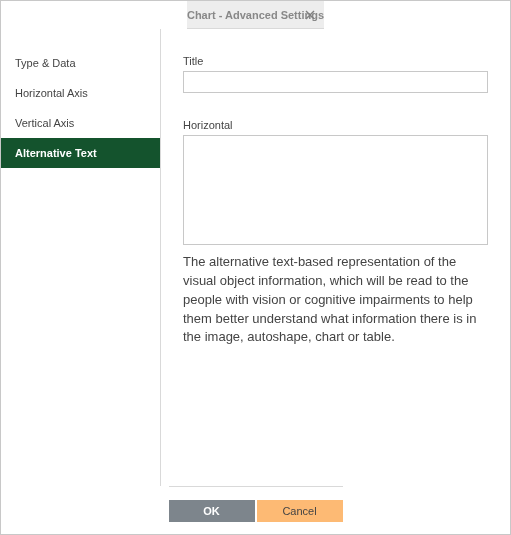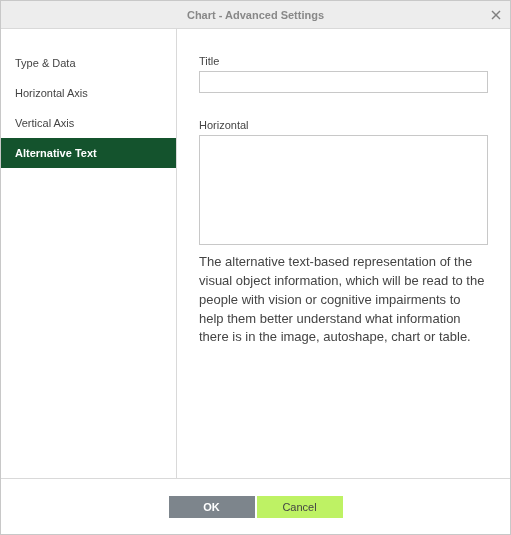--- a/index.html
+++ b/index.html
@@ -10,20 +10,21 @@
     color: #444;
     background: #fff;
   }
   .dialog {
     width: 511px;
     height: 535px;
     border: 1px solid #c8c8c8;
     display: flex;
     flex-direction: column;
     background: #fff;
+    align-items: center;
   }
   .titlebar {
     height: 28px;
     background: #ededed;
     border-bottom: 1px solid #d9d9d9;
     display: flex;
     align-items: center;
     position: relative;
   }
   .titlebar-title {
@@ -45,21 +46,21 @@
     cursor: pointer;
     color: #808080;
   }
   .titlebar-close svg { width: 10px; height: 10px; }
   .body {
     flex: 1;
     display: flex;
     overflow: hidden;
   }
   .sidebar {
-    width: 176px;
+    width: 160px;
     border-right: 1px solid #d9d9d9;
     padding-top: 19px;
   }
   .sidebar-item {
     padding: 9px 14px;
     font-size: 11px;
     color: #444;
     cursor: pointer;
   }
   .sidebar-item.active {
@@ -100,21 +101,21 @@
     font-family: inherit;
     background: #fff;
   }
   .help-text {
     margin-top: 6px;
     font-size: 13px;
     color: #444;
     line-height: 1.45;
   }
   .footer {
-    height: 56px;
+    height: 48px;
     border-top: 1px solid #d9d9d9;
     background: #fff;
     display: flex;
     align-items: center;
     justify-content: center;
     gap: 2px;
   }
   .btn {
     min-width: 86px;
     height: 22px;
@@ -122,21 +123,21 @@
     font-size: 11px;
     cursor: pointer;
     padding: 0 12px;
   }
   .btn-primary {
     background: #7d858c;
     color: #fff;
     font-weight: bold;
   }
   .btn-secondary {
-    background: #bef264;
+    background: #fdba74;
     color: #444;
   }
 </style>
 </head>
 <body>
 
 <div class="dialog">
 
   <div class="titlebar">
     <div class="titlebar-title">Chart - Advanced Settings</div>

